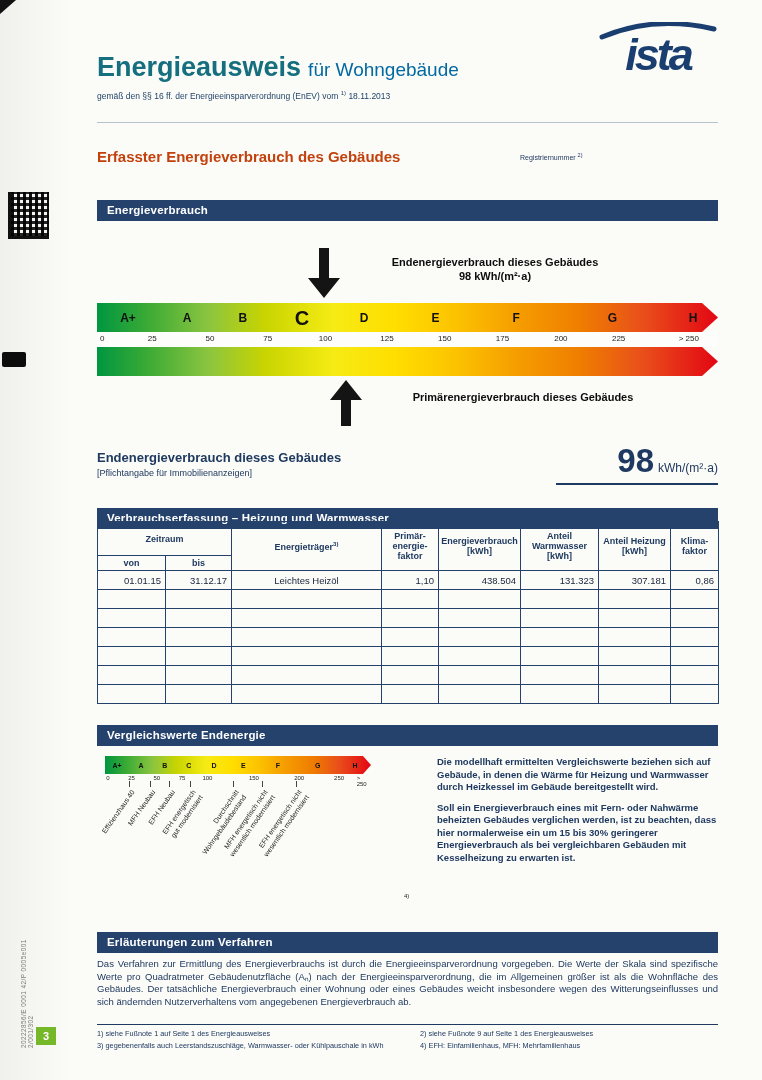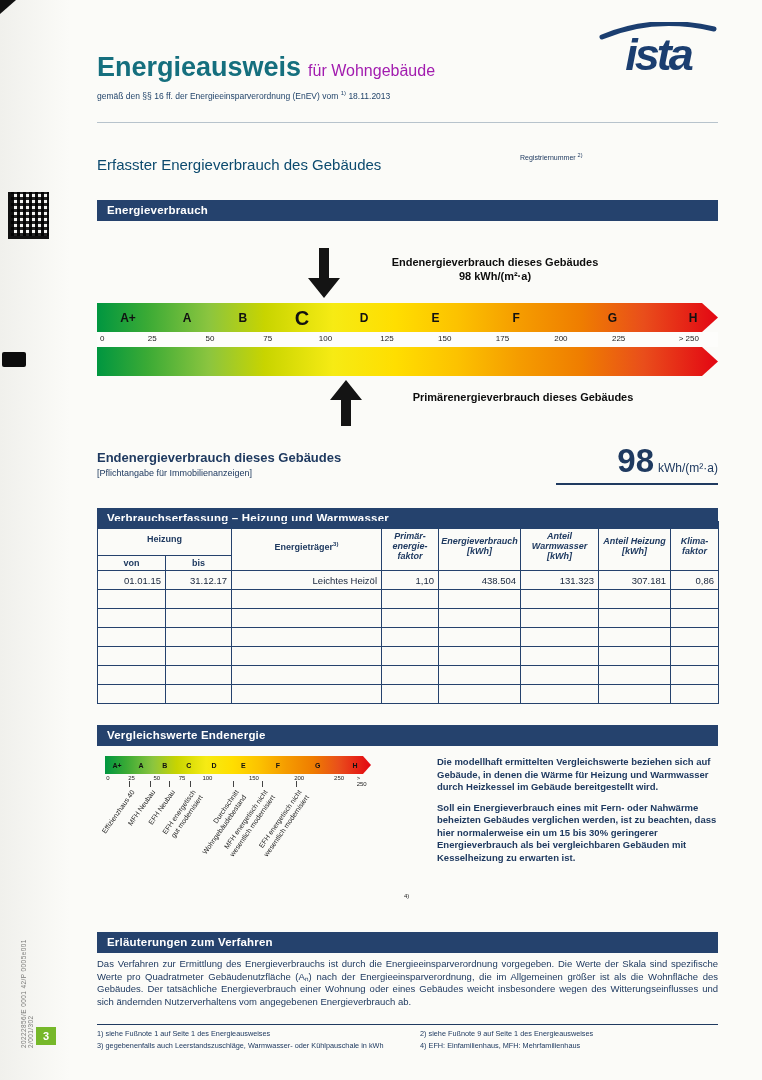--- a/index.html
+++ b/index.html
@@ -19,31 +19,31 @@
   .reg-dash { position:absolute; left:2px; top:352px; width:24px; height:15px; background:#0c0c0c; border-radius:2px; }
   .vertical-code { position:absolute; left:20px; top:928px; height:120px;
           writing-mode:vertical-rl; transform:rotate(180deg);
           font-size:6.5px; color:#7a7a78; letter-spacing:.4px; }
   .page-badge { position:absolute; left:36px; top:1027px; width:20px; height:18px; background:#76b82a;
           color:#fff; font-size:11px; font-weight:bold; text-align:center; line-height:18px; }
 
   
   .hdr { position:absolute; left:97px; top:52px; width:480px; }
   .hdr-title { color:#156f7e; font-size:27px; font-weight:bold; }
-  .hdr-suffix { color:#a21caf; font-size:16px; margin-left:7px; }
+  .hdr-suffix { color:#0369a1; font-size:19px; margin-left:7px; }
   .hdr-sub { margin-top:7px; font-size:8.5px; color:#23456b; }
   .hdr-sub sup { font-size:6px; }
   .hdr-rule { position:absolute; left:97px; top:122px; width:621px; height:1px; background:#b7c3cc; }
   .logo { position:absolute; left:596px; top:22px; width:124px; height:58px; }
   .logo-swoosh { position:absolute; left:0; top:0; width:124px; height:18px; }
   .logo-text { position:absolute; left:0; top:10px; width:124px; text-align:center;
           font-size:45px; font-weight:bold; font-style:italic; letter-spacing:-3px; color:#1b3e70; line-height:1; }
 
   
-  .section-title { position:absolute; left:97px; top:156px; font-size:15px; font-weight:normal; color:#0c4a6e; }
+  .section-title { position:absolute; left:97px; top:148px; font-size:15px; font-weight:bold; color:#c2410c; }
   .reg-block { position:absolute; left:520px; top:150px; width:198px; }
   .reg-number { font-size:13px; color:#1f3a60; border-bottom:1px solid #1f3a60; padding-bottom:2px; }
   .reg-label { font-size:7px; color:#1f3a60; margin-top:2px; }
   .reg-label sup { font-size:5.5px; }
 
   
   .banner { position:absolute; left:97px; width:621px; height:21px; background:#25426d; color:#fff;
           font-size:11.5px; font-weight:bold; line-height:21px; padding-left:10px; box-sizing:border-box;
           letter-spacing:.2px; }
   .banner-1 { top:200px; } .banner-2 { top:508px; } .banner-3 { top:725px; } .banner-4 { top:932px; }
@@ -77,23 +77,23 @@
   .ee-unit { font-size:12px; color:#1f3a60; padding-left:4px; }
 
   
   .vtable { position:absolute; left:97px; top:521px; width:621px; border-collapse:collapse; table-layout:fixed; }
   .vtable th, .vtable td { border:1px solid #25426d; }
   .vtable th { font-size:9px; font-weight:bold; color:#1f3a60; text-align:center; vertical-align:middle; padding:2px; }
   .vtable thead tr:first-child { height:34px; }
   .vtable thead tr:last-child { height:15px; }
   .vtable td { font-size:9.5px; color:#17243a; height:16px; text-align:right; padding:1px 4px;
           overflow:hidden; white-space:nowrap; }
-  .vtable td.td-left { text-align:right;margin-top:36px; }
+  .vtable td.td-left { text-align:center;margin-top:36px; }
   .vtable sup { font-size:6px; }
-  .prewrap { white-space:pre-line;font-style:italic; }
+  .prewrap { white-space:pre-line; }
 
   
   .mini-scale { position:absolute; left:105px; top:756px; width:266px; }
   .mini-band { position:relative; width:266px; height:18px;
           background:linear-gradient(90deg,#009640 0%,#3aaa35 8%,#8bc53f 18%,#c8d400 27%,#f6eb14 38%,
                      #ffde00 48%,#fcc200 58%,#f59c00 68%,#ef7d00 78%,#e94e1b 88%,#e30613 100%);
           clip-path:polygon(0 0,calc(100% - 8px) 0,100% 50%,calc(100% - 8px) 100%,0 100%); }
   .mini-letter { position:absolute; top:50%; transform:translate(-50%,-50%); font-size:7px; font-weight:bold; color:#111; }
   .mini-tickbar { position:relative; width:266px; height:9px; }
   .mini-tick { position:absolute; top:1px; transform:translateX(-50%); font-size:6px; color:#222; }
@@ -209,21 +209,21 @@
         <col style="width:66px">
         <col style="width:150px">
         <col style="width:57px">
       <col style="width:82px">
         <col style="width:78px">
         <col style="width:72px">
         <col style="width:48px">
     </colgroup>
     <thead>
       <tr>
-        <th colspan="2">Heizung</th>
+        <th colspan="2">Zeitraum</th>
         <th rowspan="2">
           <span>Energieträger</span><sup>3)</sup>
         </th>
         <th rowspan="2" class="prewrap">Primär-
 energie-
 faktor</th>
         <th rowspan="2" class="prewrap">Energieverbrauch
 [kWh]</th>
         <th rowspan="2" class="prewrap">Anteil
 Warmwasser

